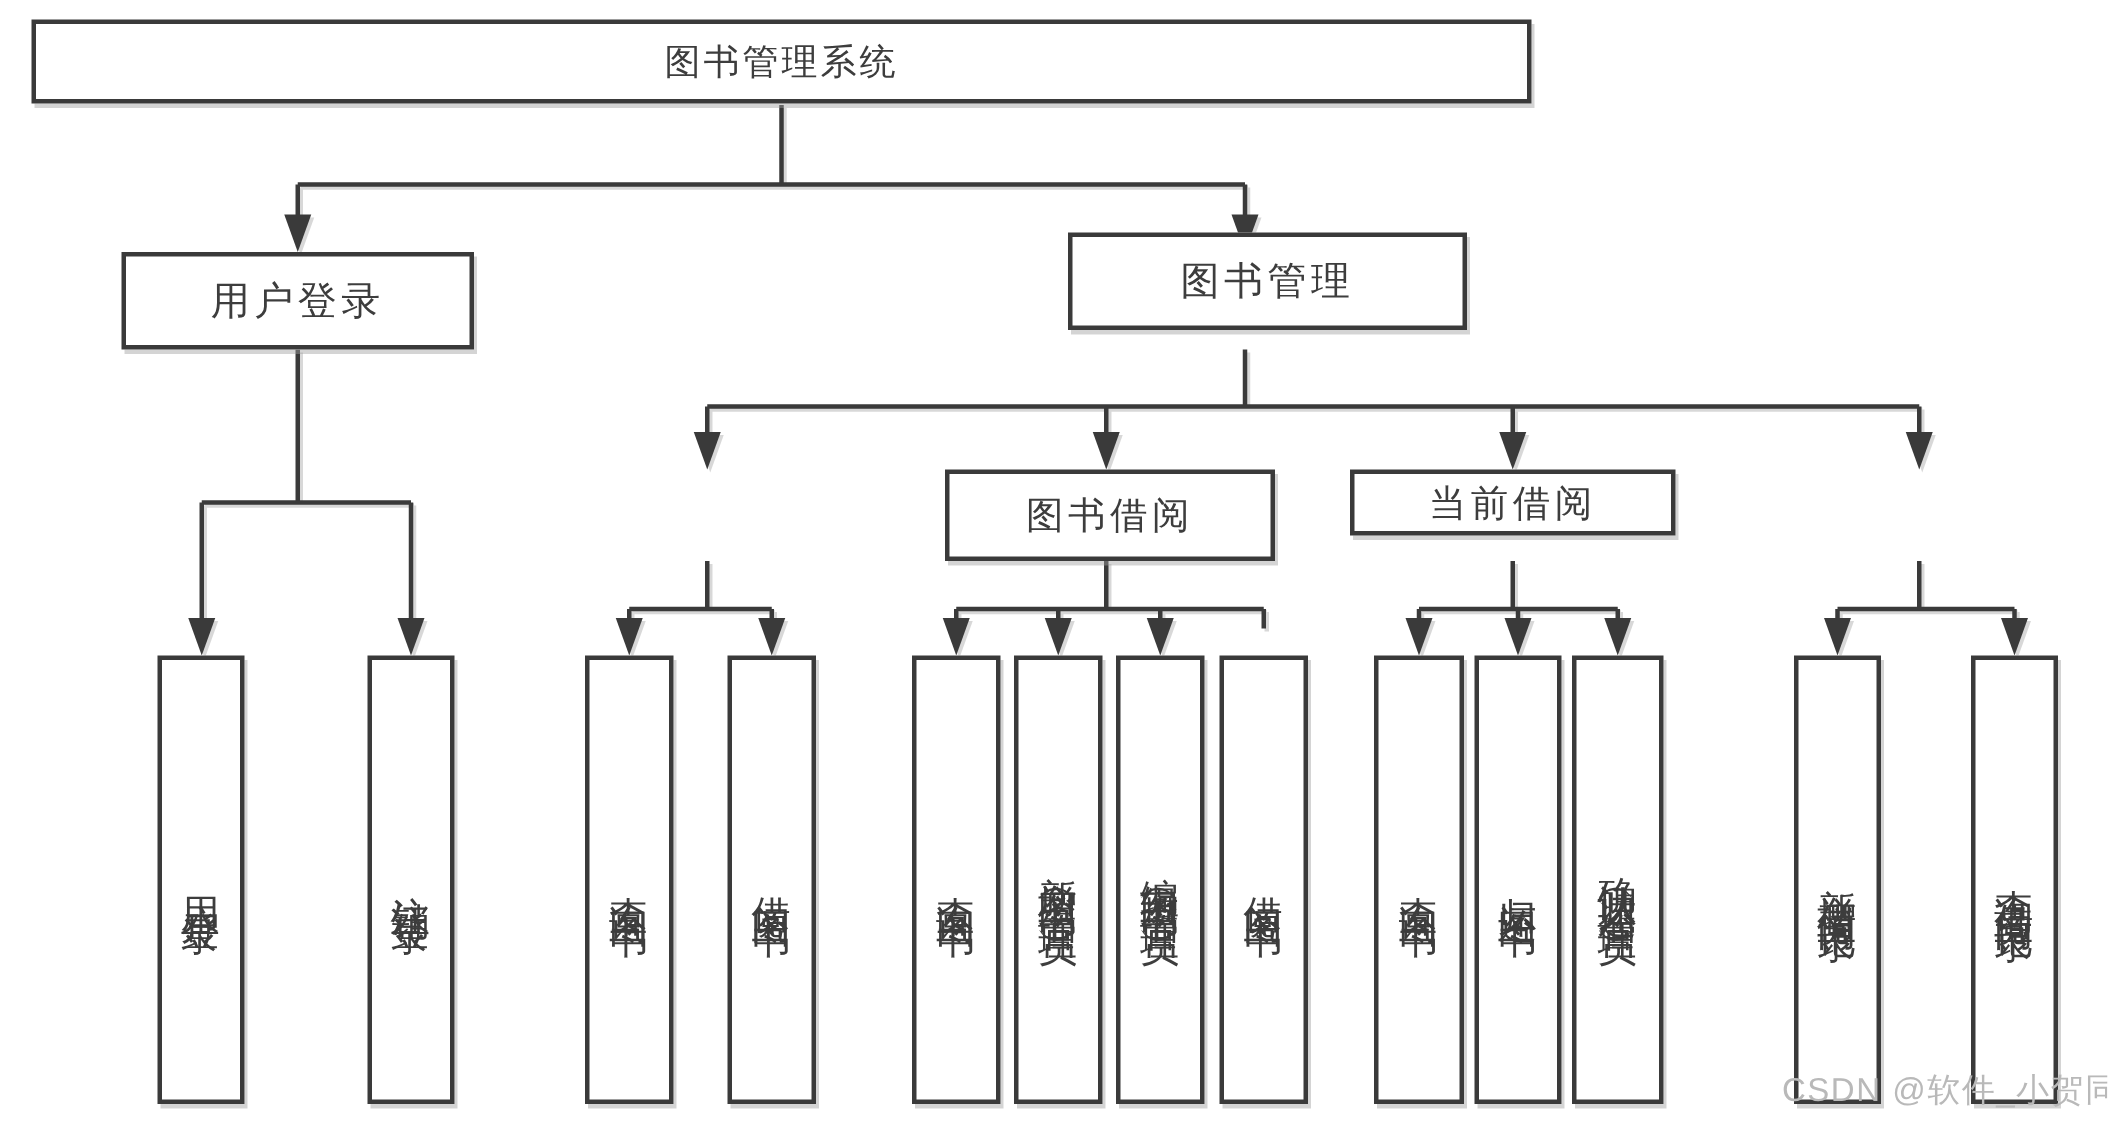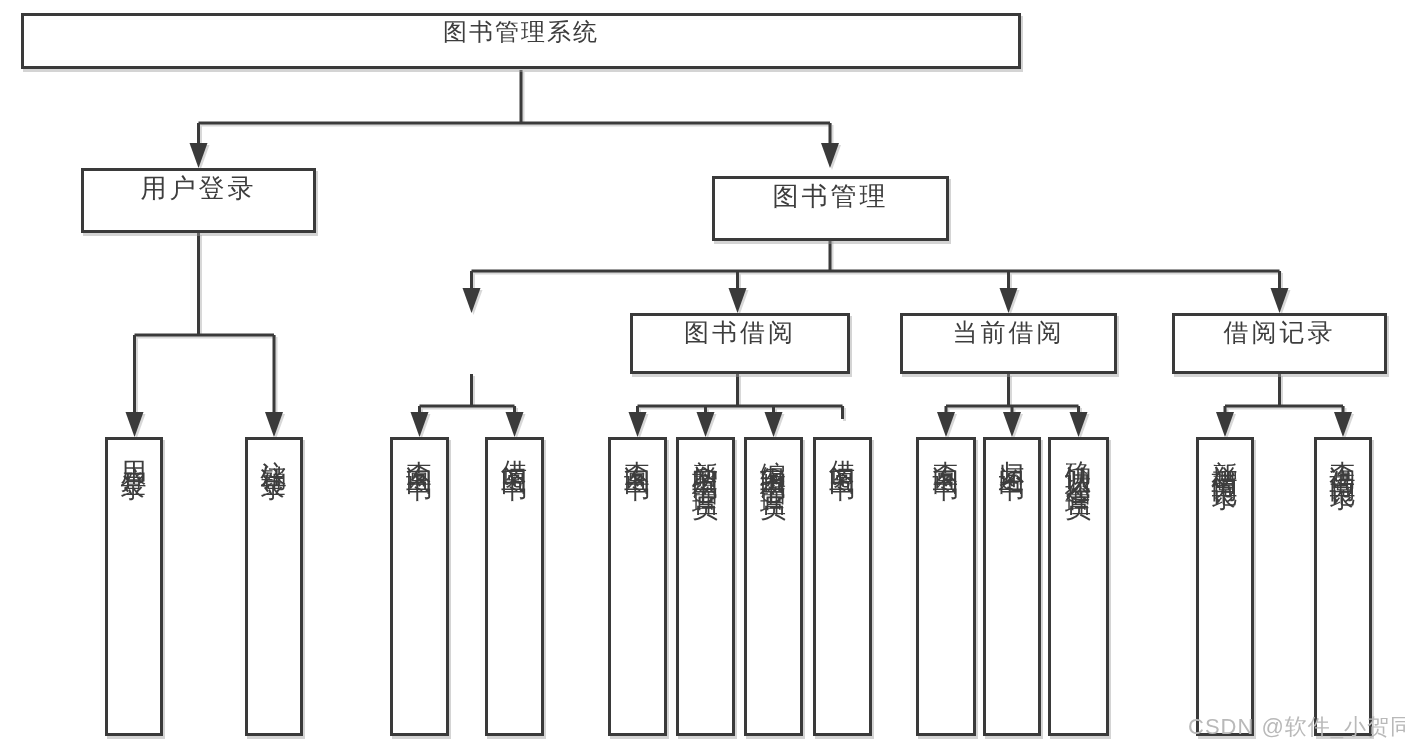--- a/index.html
+++ b/index.html
@@ -15,20 +15,21 @@
     position: absolute;
     left: 0; top: 0;
     filter: drop-shadow(2px 2px 0px #d8d8d8);
   }
   .node {
     position: absolute;
     box-sizing: border-box;
     border: 3px solid #3a3a3a;
     background: #ffffff;
     display: flex;
+    align-items: center;
     justify-content: center;
     color: #3d3d3d;
     box-shadow: 2px 3px 0 rgba(160,160,160,0.45);
   }
   .h-node span {
     letter-spacing: 3px;
     white-space: nowrap;
   }
   .root-node span { font-size: 24px; letter-spacing: 2px; }
   .l2-node span   { font-size: 26px; }
@@ -96,32 +97,29 @@
     </g>
   </svg>
 
   <div class="node h-node root-node" style="left:21px;top:13px;width:1000px;height:56px">
     <span>图书管理系统</span>
   </div>
 
   <div class="node h-node l2-node" style="left:81px;top:168px;width:235px;height:65px">
     <span>用户登录</span>
   </div>
-  <div class="node h-node l2-node" style="left:712px;top:176px;width:237px;height:65px">
+  <div class="node h-node l2-node" style="left:712px;top:155px;width:266px;height:65px">
     <span>图书管理</span>
   </div>
 
   <div class="node h-node l3-node" style="left:630px;top:313px;width:220px;height:61px">
     <span>图书借阅</span>
   </div>
-  <div class="node h-node l3-node" style="left:900px;top:313px;width:217px;height:61px">
+  <div class="node h-node l3-node" style="left:900px;top:313px;width:217px;height:44px">
     <span>当前借阅</span>
-  </div>
-  <div class="node h-node l3-node" style="left:1172px;top:313px;width:215px;height:61px">
-    <span>借阅记录</span>
   </div>
 
   <div class="node v-node" style="left:105px;top:437px;width:58px;height:299px">
     <span class="v-text">用户登录</span>
   </div>
   <div class="node v-node" style="left:245px;top:437px;width:58px;height:299px">
     <span class="v-text">注销登录</span>
   </div>
 
   <div class="node v-node" style="left:390px;top:437px;width:59px;height:299px">

